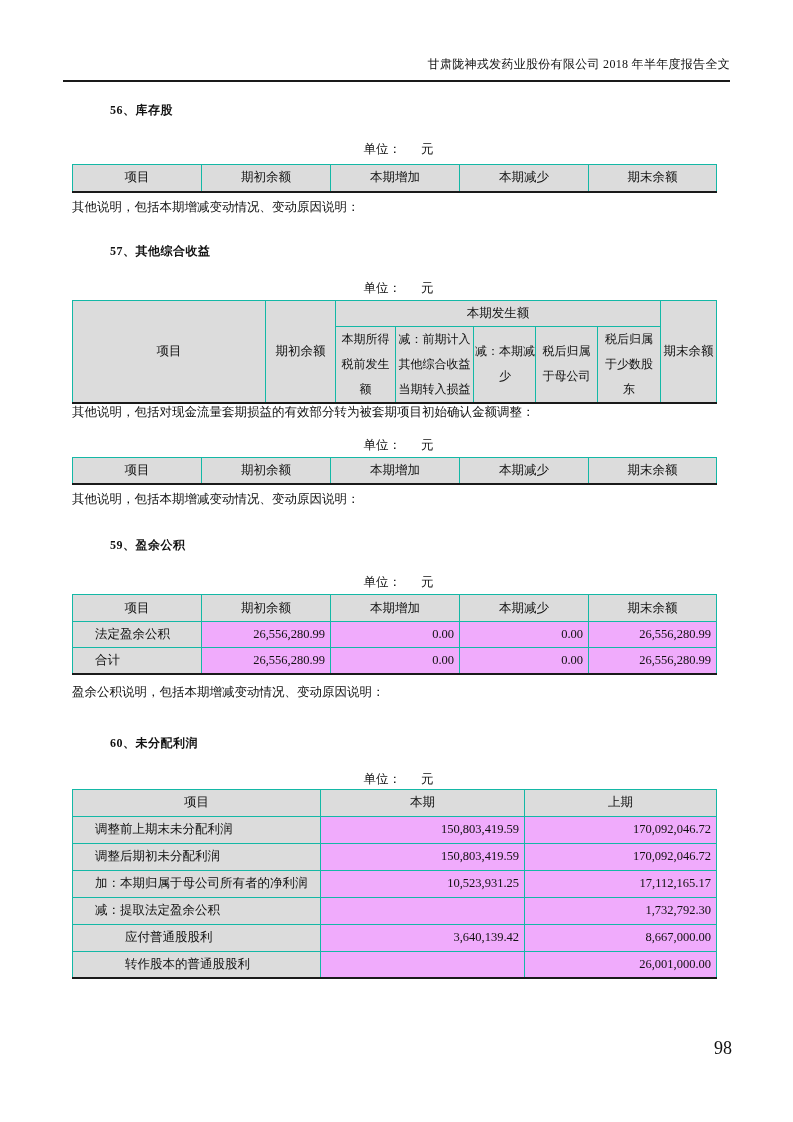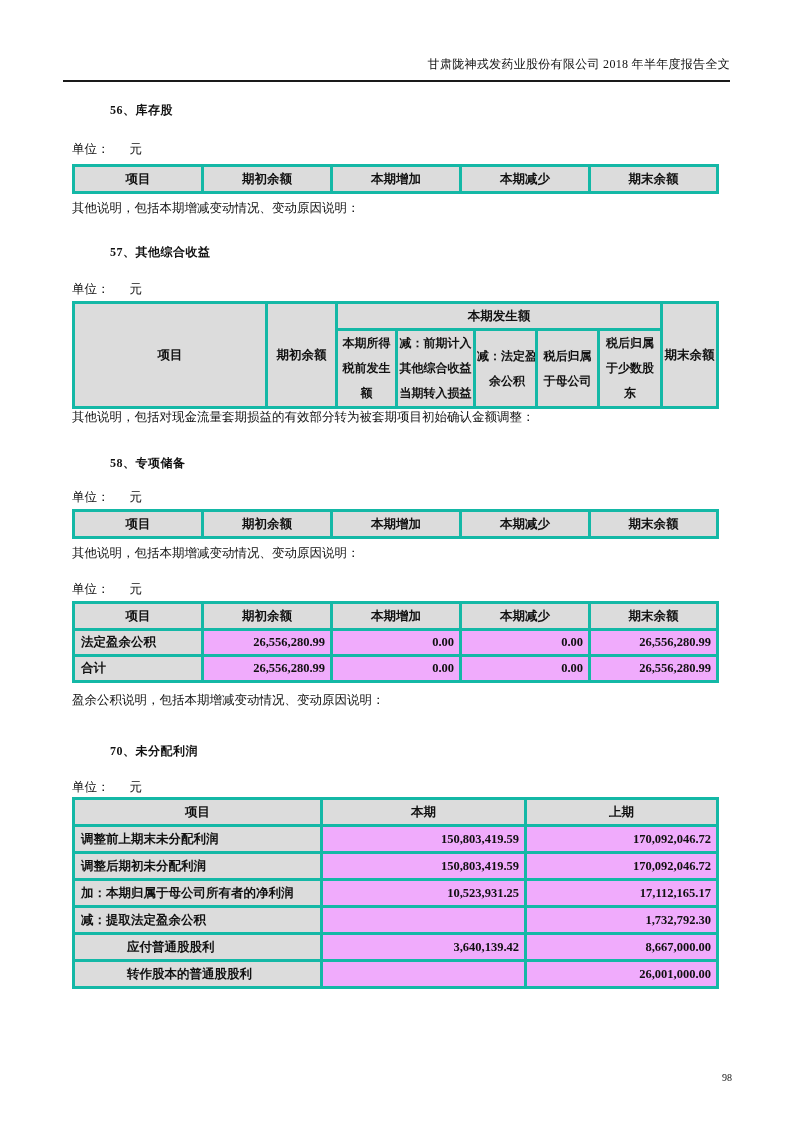--- a/index.html
+++ b/index.html
@@ -22,45 +22,45 @@
   .page-header .title { font-size:12px; letter-spacing:0.3px; }
   .content { margin:0 77px 0 72px; width:644px; }
   h2.sec-heading {
     font-size:12px;
     font-weight:bold;
     line-height:20px;
     letter-spacing:0.5px;
     margin-left:38px;
   }
   .unit-row {
-    text-align:left;
+    text-align:center;
     font-size:12.5px;
     line-height:16px;
     margin-right:-9px;
   }
   .unit-row .unit-value { display:inline-block; margin-left:20px; }
   table.tbl {
     border-collapse:collapse;
     width:644px;
     table-layout:fixed;
     border:1px solid #1a1a1a;
     border-bottom-width:2px;
   }
   table.tbl th, table.tbl td {
-    border:3px solid #14b8a6;
-    font-weight:bold;
+    border:1px solid #14b8a6;
+    font-weight:normal;
     font-size:12.5px;
     vertical-align:middle;
     overflow:hidden;
   }
   table.tbl th { background:#dcdcdc; text-align:center; height:27px; }
   td.item-cell {
     background:#dcdcdc;
     text-align:left;
-    padding-left:6px;
+    padding-left:22px;
   }
   td.num-cell { text-align:right; padding-right:5px; background:#f0abfc; }
   .t59 td, .t60 td { height:26px; }
   .t60 td { height:27px; }
   .t60 tr.indent td.item-cell { padding-left:52px; }
   .t57 th { line-height:24px; }
   .t57 tr.group-row th { height:26px; }
   .t57 tr.sub-row th { height:76px; padding:0; font-size:12px; }
   .t57 .wrapbox { display:inline-block; line-height:25px; }
   .w50 { width:50px; } .w74 { width:74px; } .w62 { width:62px; }
@@ -80,23 +80,23 @@
   .n58 { margin-top:6px; }
   .h59 { margin-top:27px; }
   .u59 { margin-top:19px; }
   .t59 { margin-top:4px; }
   .n59 { margin-top:9px; }
   .h60 { margin-top:32px; }
   .u60 { margin-top:18px; }
   .t60 { margin-top:2px; }
   .page-number {
     position:absolute;
-    top:1072px;
+    top:1038px;
     right:61px;
-    font-size:10px;
+    font-size:18px;
   }
 </style>
 </head>
 <body>
 
 <div class="page-header">
   <div class="title">甘肃陇神戎发药业股份有限公司 2018 年半年度报告全文</div>
 </div>
 
 <div class="content">
@@ -143,29 +143,28 @@
     <tbody>
         <tr class="group-row">
       <th rowspan="2">项目</th>
       <th rowspan="2">期初余额</th>
       <th colspan="5">本期发生额</th>
       <th rowspan="2">期末余额</th>
     </tr>
     <tr class="sub-row">
       <th><span class="wrapbox w50">本期所得税前发生额</span></th>
       <th><span class="wrapbox w74">减：前期计入其他综合收益当期转入损益</span></th>
-      <th><span class="wrapbox w62">减：法定盈余公积</span></th>
+      <th><span class="wrapbox w62">减：本期减少</span></th>
       <th><span class="wrapbox w50">税后归属于母公司</span></th>
       <th><span class="wrapbox w50">税后归属于少数股东</span></th>
     </tr>
   </tbody>
     </table>
   <p class="note n57">其他说明，包括对现金流量套期损益的有效部分转为被套期项目初始确认金额调整：</p>
 
-  <h2 class="sec-heading h58">58、专项储备</h2>
   <div class="unit-row u58">
     <span>单位：</span><span class="unit-value">元</span>
   </div>
   <table class="tbl t58">
     <colgroup>
         <col style="width:129px">
         <col style="width:129px">
         <col style="width:129px">
         <col style="width:129px">
         <col style="width:128px">
@@ -175,20 +174,21 @@
       <th>项目</th>
       <th>期初余额</th>
       <th>本期增加</th>
       <th>本期减少</th>
       <th>期末余额</th>
     </tr>
   </tbody>
     </table>
   <p class="note n58">其他说明，包括本期增减变动情况、变动原因说明：</p>
 
+  <h2 class="sec-heading h59">59、盈余公积</h2>
   <div class="unit-row u59">
     <span>单位：</span><span class="unit-value">元</span>
   </div>
   <table class="tbl t59">
     <colgroup>
         <col style="width:129px">
         <col style="width:129px">
         <col style="width:129px">
         <col style="width:129px">
         <col style="width:128px">
@@ -212,21 +212,21 @@
       <td class="item-cell">合计</td>
       <td class="num-cell">26,556,280.99</td>
       <td class="num-cell">0.00</td>
       <td class="num-cell">0.00</td>
       <td class="num-cell">26,556,280.99</td>
     </tr>
   </tbody>
     </table>
   <p class="note n59">盈余公积说明，包括本期增减变动情况、变动原因说明：</p>
 
-  <h2 class="sec-heading h60">70、未分配利润</h2>
+  <h2 class="sec-heading h60">60、未分配利润</h2>
   <div class="unit-row u60">
     <span>单位：</span><span class="unit-value">元</span>
   </div>
   <table class="tbl t60">
     <colgroup>
         <col style="width:248px">
         <col style="width:204px">
         <col style="width:192px">
       </colgroup>
     <tbody>

